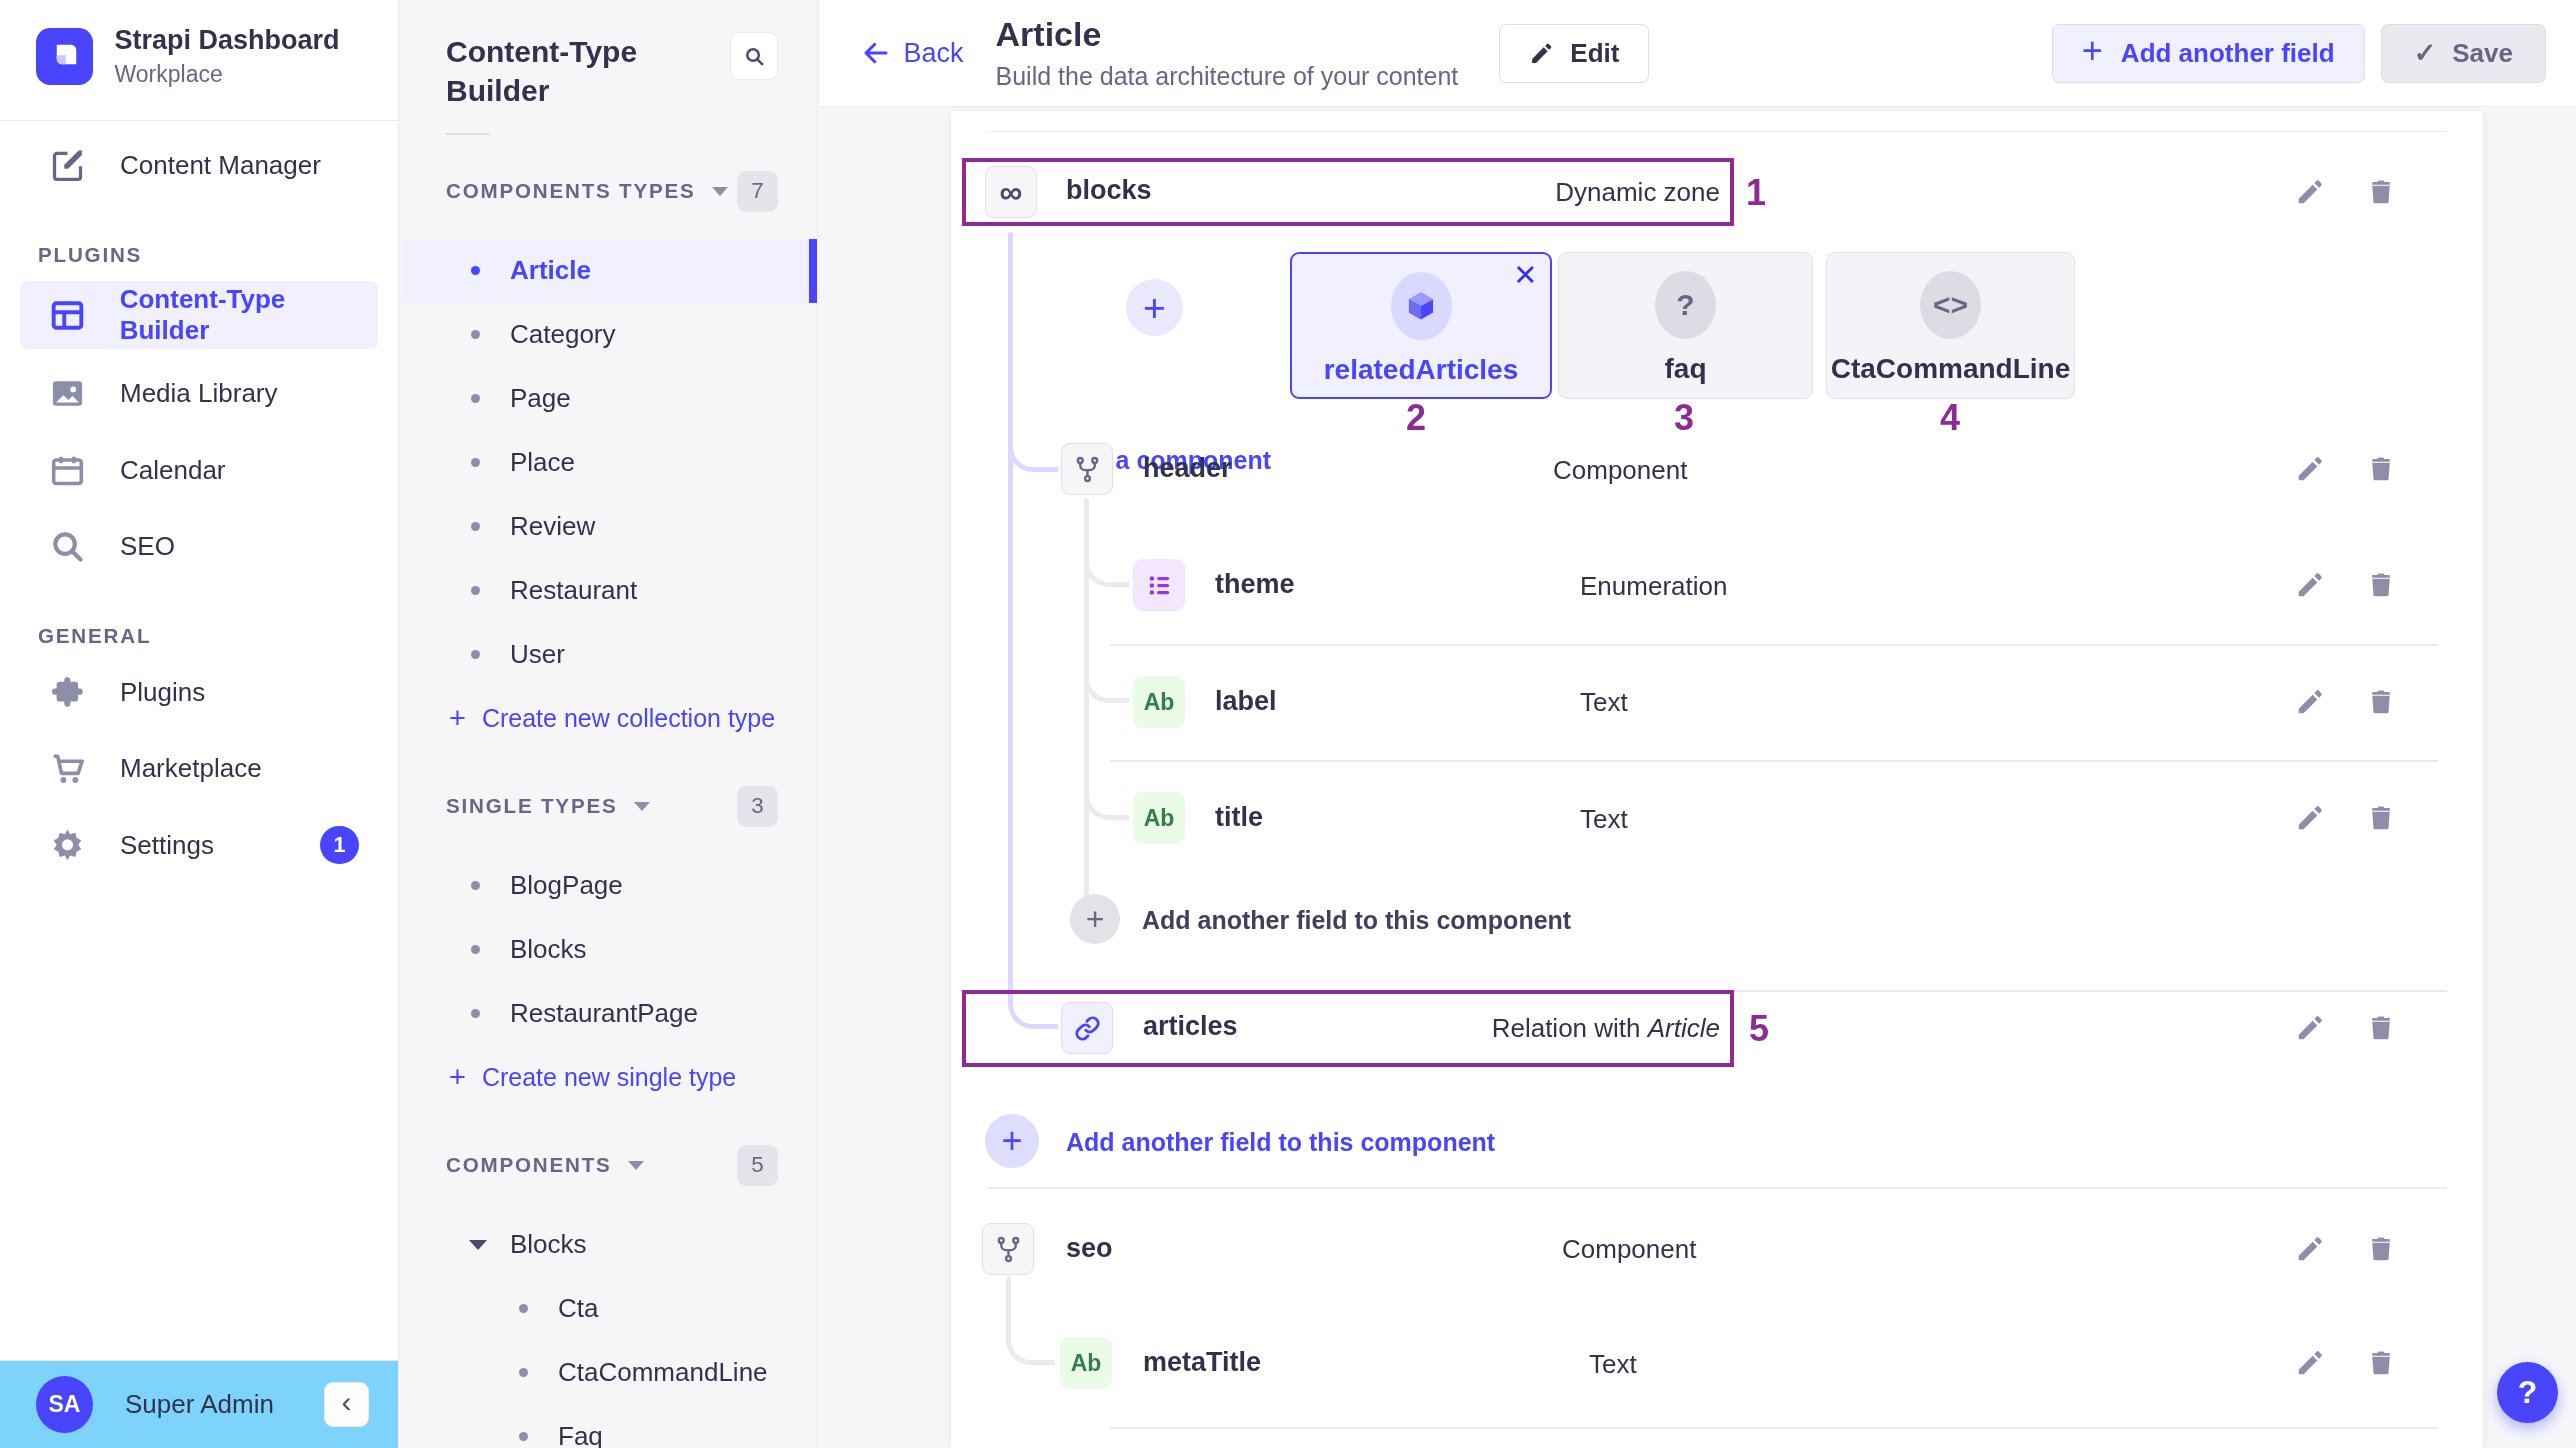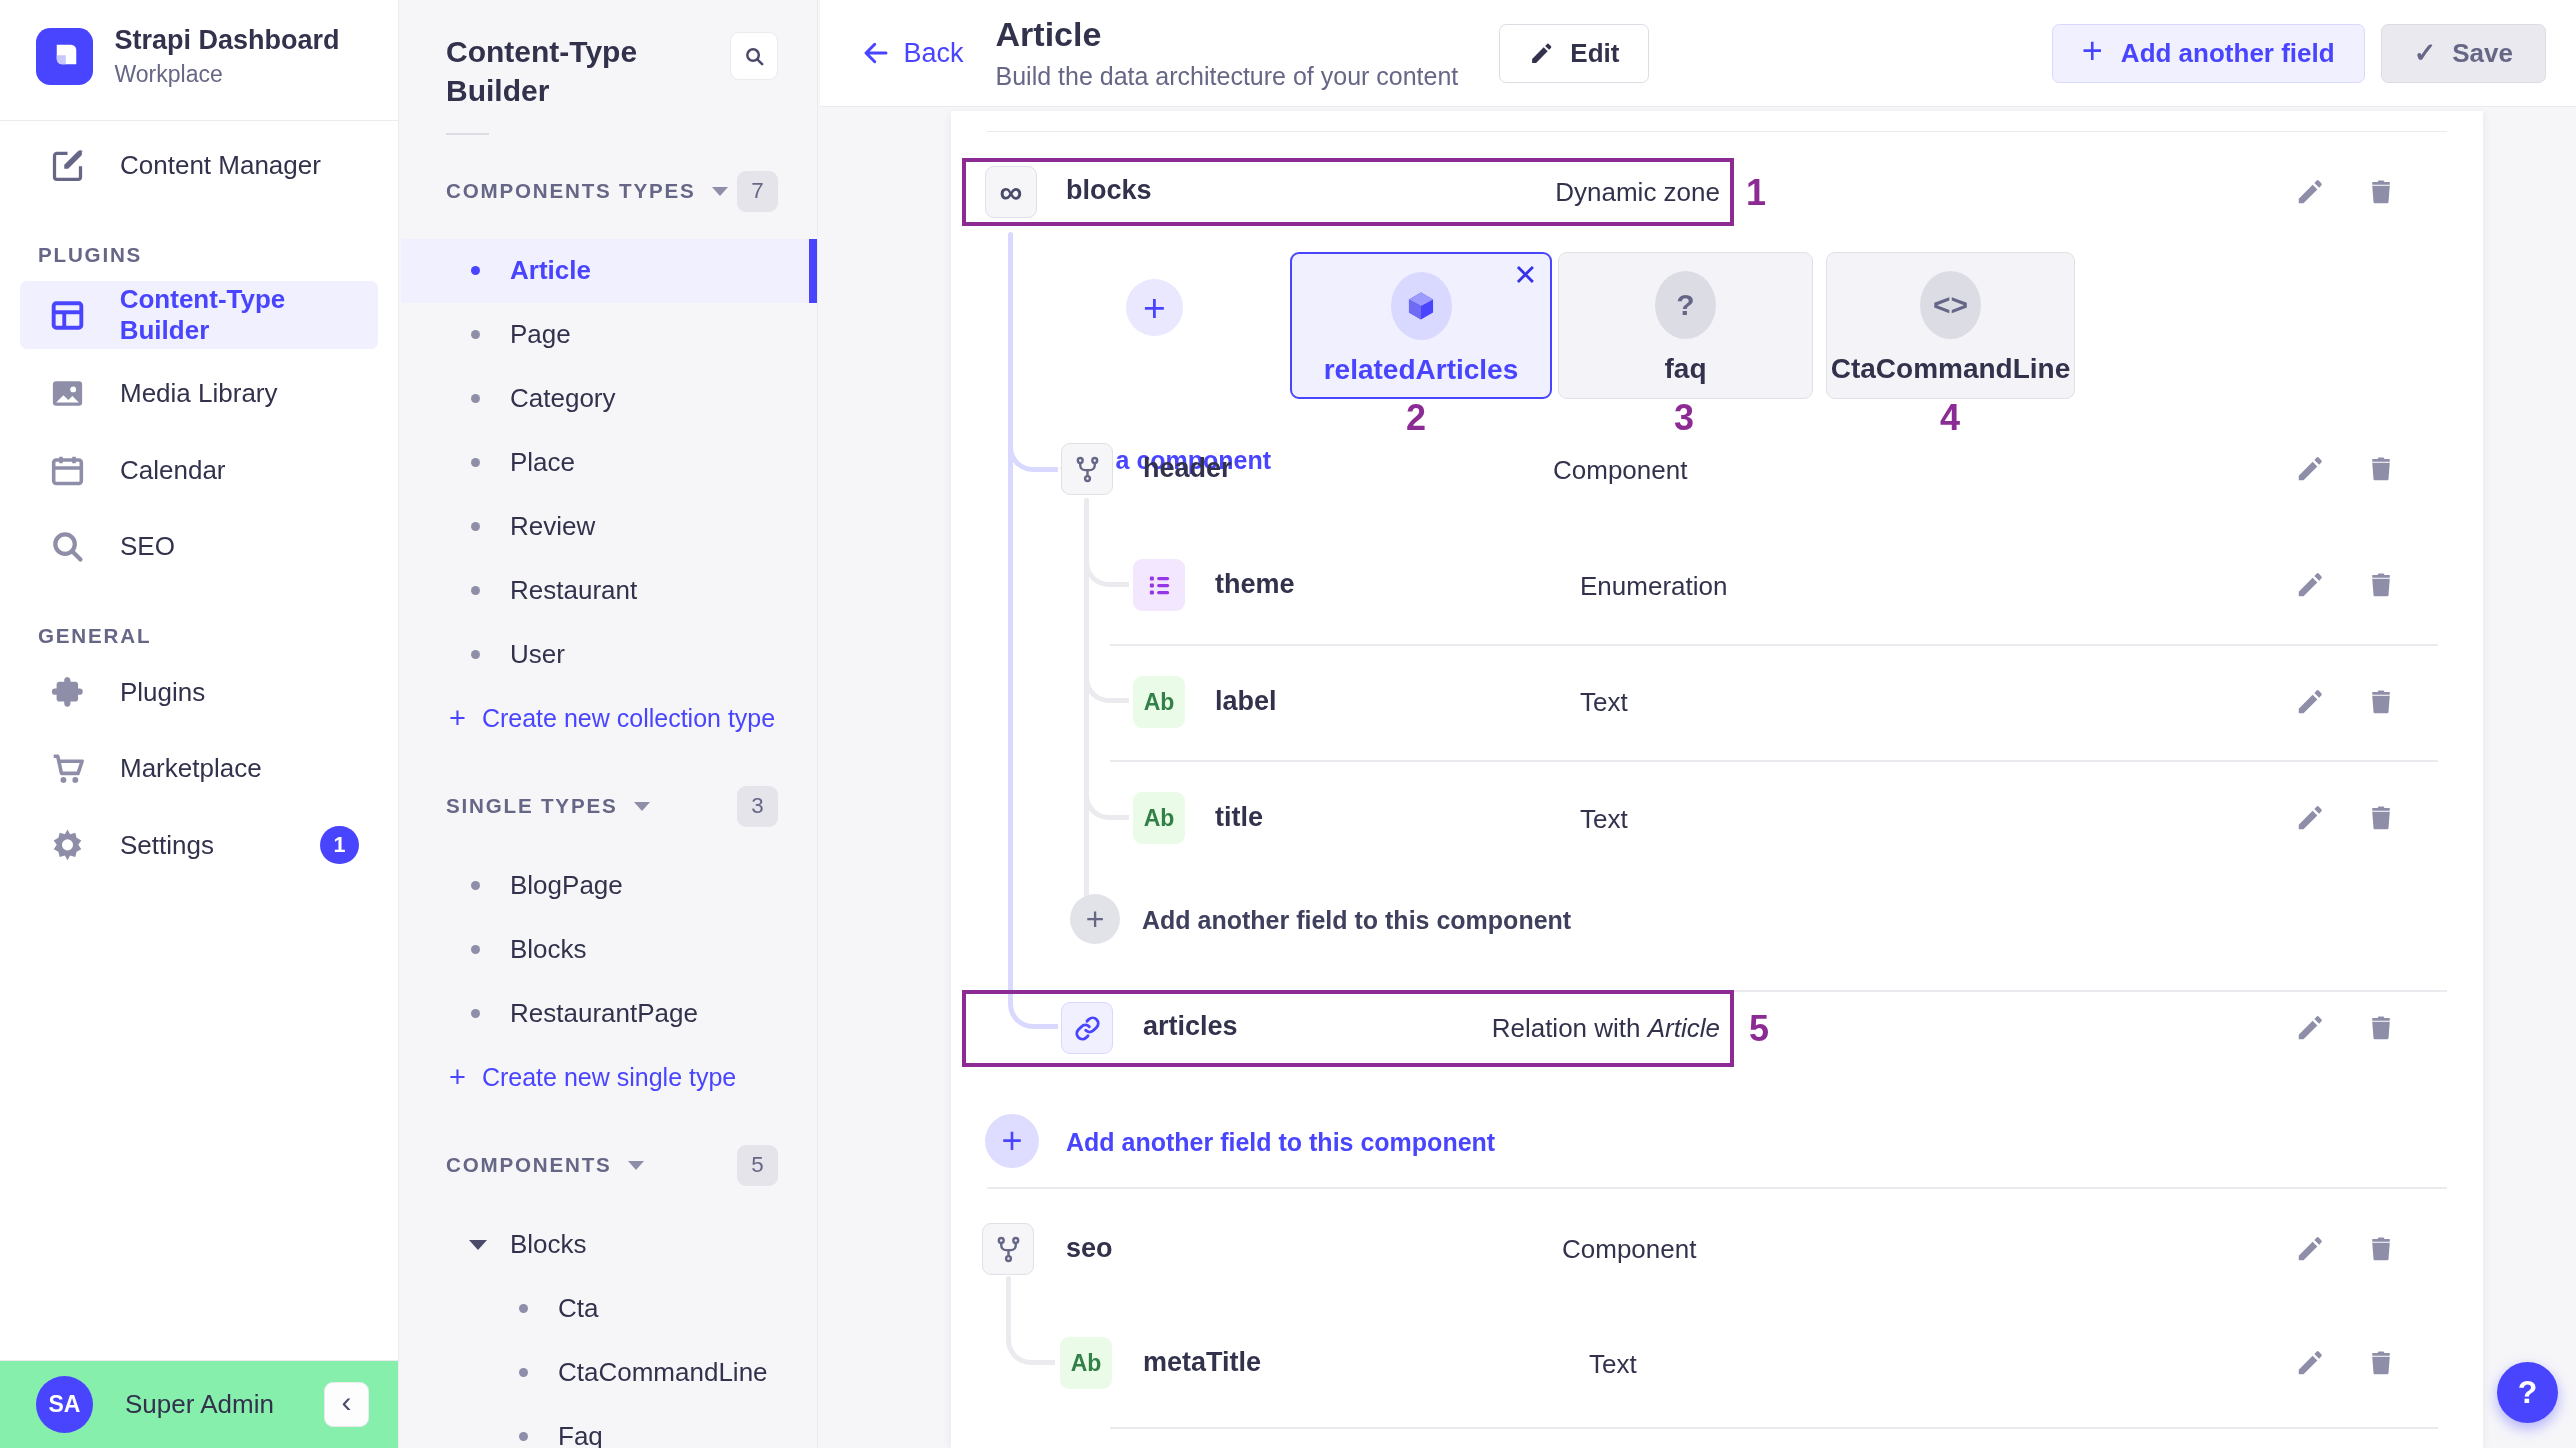--- a/index.html
+++ b/index.html
@@ -11,21 +11,21 @@
   .brand { display: flex; align-items: center; gap: 21.5px; padding: 25px 0 0 36px; }
   .logo { width: 57px; height: 57px; border-radius: 14.3px; background: #4945ff; display: flex; align-items: center; justify-content: center; flex: none; }
   .brand-title { font-size: 27px; font-weight: bold; color: #32324d; }
   .brand-sub { font-size: 23px; color: #666687; margin-top: 4.5px; }
   .sdiv { height: 1.8px; background: #eaeaef; margin-top: 32px; }
   .nitem { display: flex; align-items: center; gap: 32px; height: 64px; padding-left: 47px; font-size: 26px; color: #32324d; margin-top: 12.5px; cursor: pointer; }
   .nitem .nicon { width: 41px; height: 41px; display: flex; align-items: center; justify-content: center; flex: none; }
   .nitem.active { margin: 14.3px 19.7px 0; padding-left: 27px; height: 68px; background: #f0f0ff; border-radius: 7.2px; color: #4945ff; font-weight: bold; }
   .slabel { font-size: 20.6px; font-weight: bold; letter-spacing: 1.8px; color: #666687; padding-left: 38px; margin-top: 45px; }
   .nbadge { margin-left: auto; margin-right: 39px; min-width: 39px; height: 38px; padding: 0 10.7px; border-radius: 19.7px; background: #4945ff; color: #fff; font-size: 21.5px; font-weight: bold; display: flex; align-items: center; justify-content: center; }
-  .user { position: absolute; bottom: 0; left: 0; right: 0; height: 88px; border-top: 1.8px solid #eaeaef; display: flex; align-items: center; padding-left: 36px; gap: 32px; background: #86efac; }
+  .user { position: absolute; bottom: 0; left: 0; right: 0; height: 88px; border-top: 1.8px solid #eaeaef; display: flex; align-items: center; padding-left: 36px; gap: 32px; background: #7dd3fc; }
   .avatar { width: 57px; height: 57px; border-radius: 50%; background: #4945ff; color: #fff; font-size: 23px; font-weight: bold; display: flex; align-items: center; justify-content: center; flex: none; }
   .user-name { font-size: 26px; color: #32324d; }
   .collapse-btn { position: absolute; right: 29px; width: 45px; height: 45px; border-radius: 9px; border: 1.8px solid #eaeaef; background: #fdfdfe; color: #4a4a6a; font-size: 30px; display: flex; align-items: center; justify-content: center; cursor: pointer; padding-bottom: 5.4px; }
 
   
   .subnav { position: absolute; left: 401px; top: 0; width: 417px; height: 100%; background: #f6f6f9; border-right: 1.8px solid #eaeaef; overflow: hidden; }
   .subnav-head { display: flex; justify-content: space-between; align-items: flex-start; padding: 32px 39px 0 45px; }
   .subnav-title { font-size: 30px; font-weight: bold; line-height: 39px; color: #32324d; width: 269px; }
   .search-btn { width: 48px; height: 48px; border-radius: 9px; background: #fff; border: 1.8px solid #eaeaef; display: flex; align-items: center; justify-content: center; cursor: pointer; }
   .short-div { width: 43px; height: 1.8px; background: #dcdce4; margin: 23px 0 0 45px; }
@@ -223,25 +223,25 @@
       <span class="sec-label">COMPONENTS TYPES</span>
       <span class="caret-down"></span>
       <span class="sec-badge">7</span>
     </div>
     <div class="snav-item active">
       <span class="bullet"></span>
       <span>Article</span>
     </div>
     <div class="snav-item">
       <span class="bullet"></span>
+      <span>Category</span>
+    </div>
+    <div class="snav-item">
+      <span class="bullet"></span>
       <span>Page</span>
-    </div>
-    <div class="snav-item">
-      <span class="bullet"></span>
-      <span>Category</span>
     </div>
     <div class="snav-item">
       <span class="bullet"></span>
       <span>Place</span>
     </div>
     <div class="snav-item">
       <span class="bullet"></span>
       <span>Review</span>
     </div>
     <div class="snav-item">

